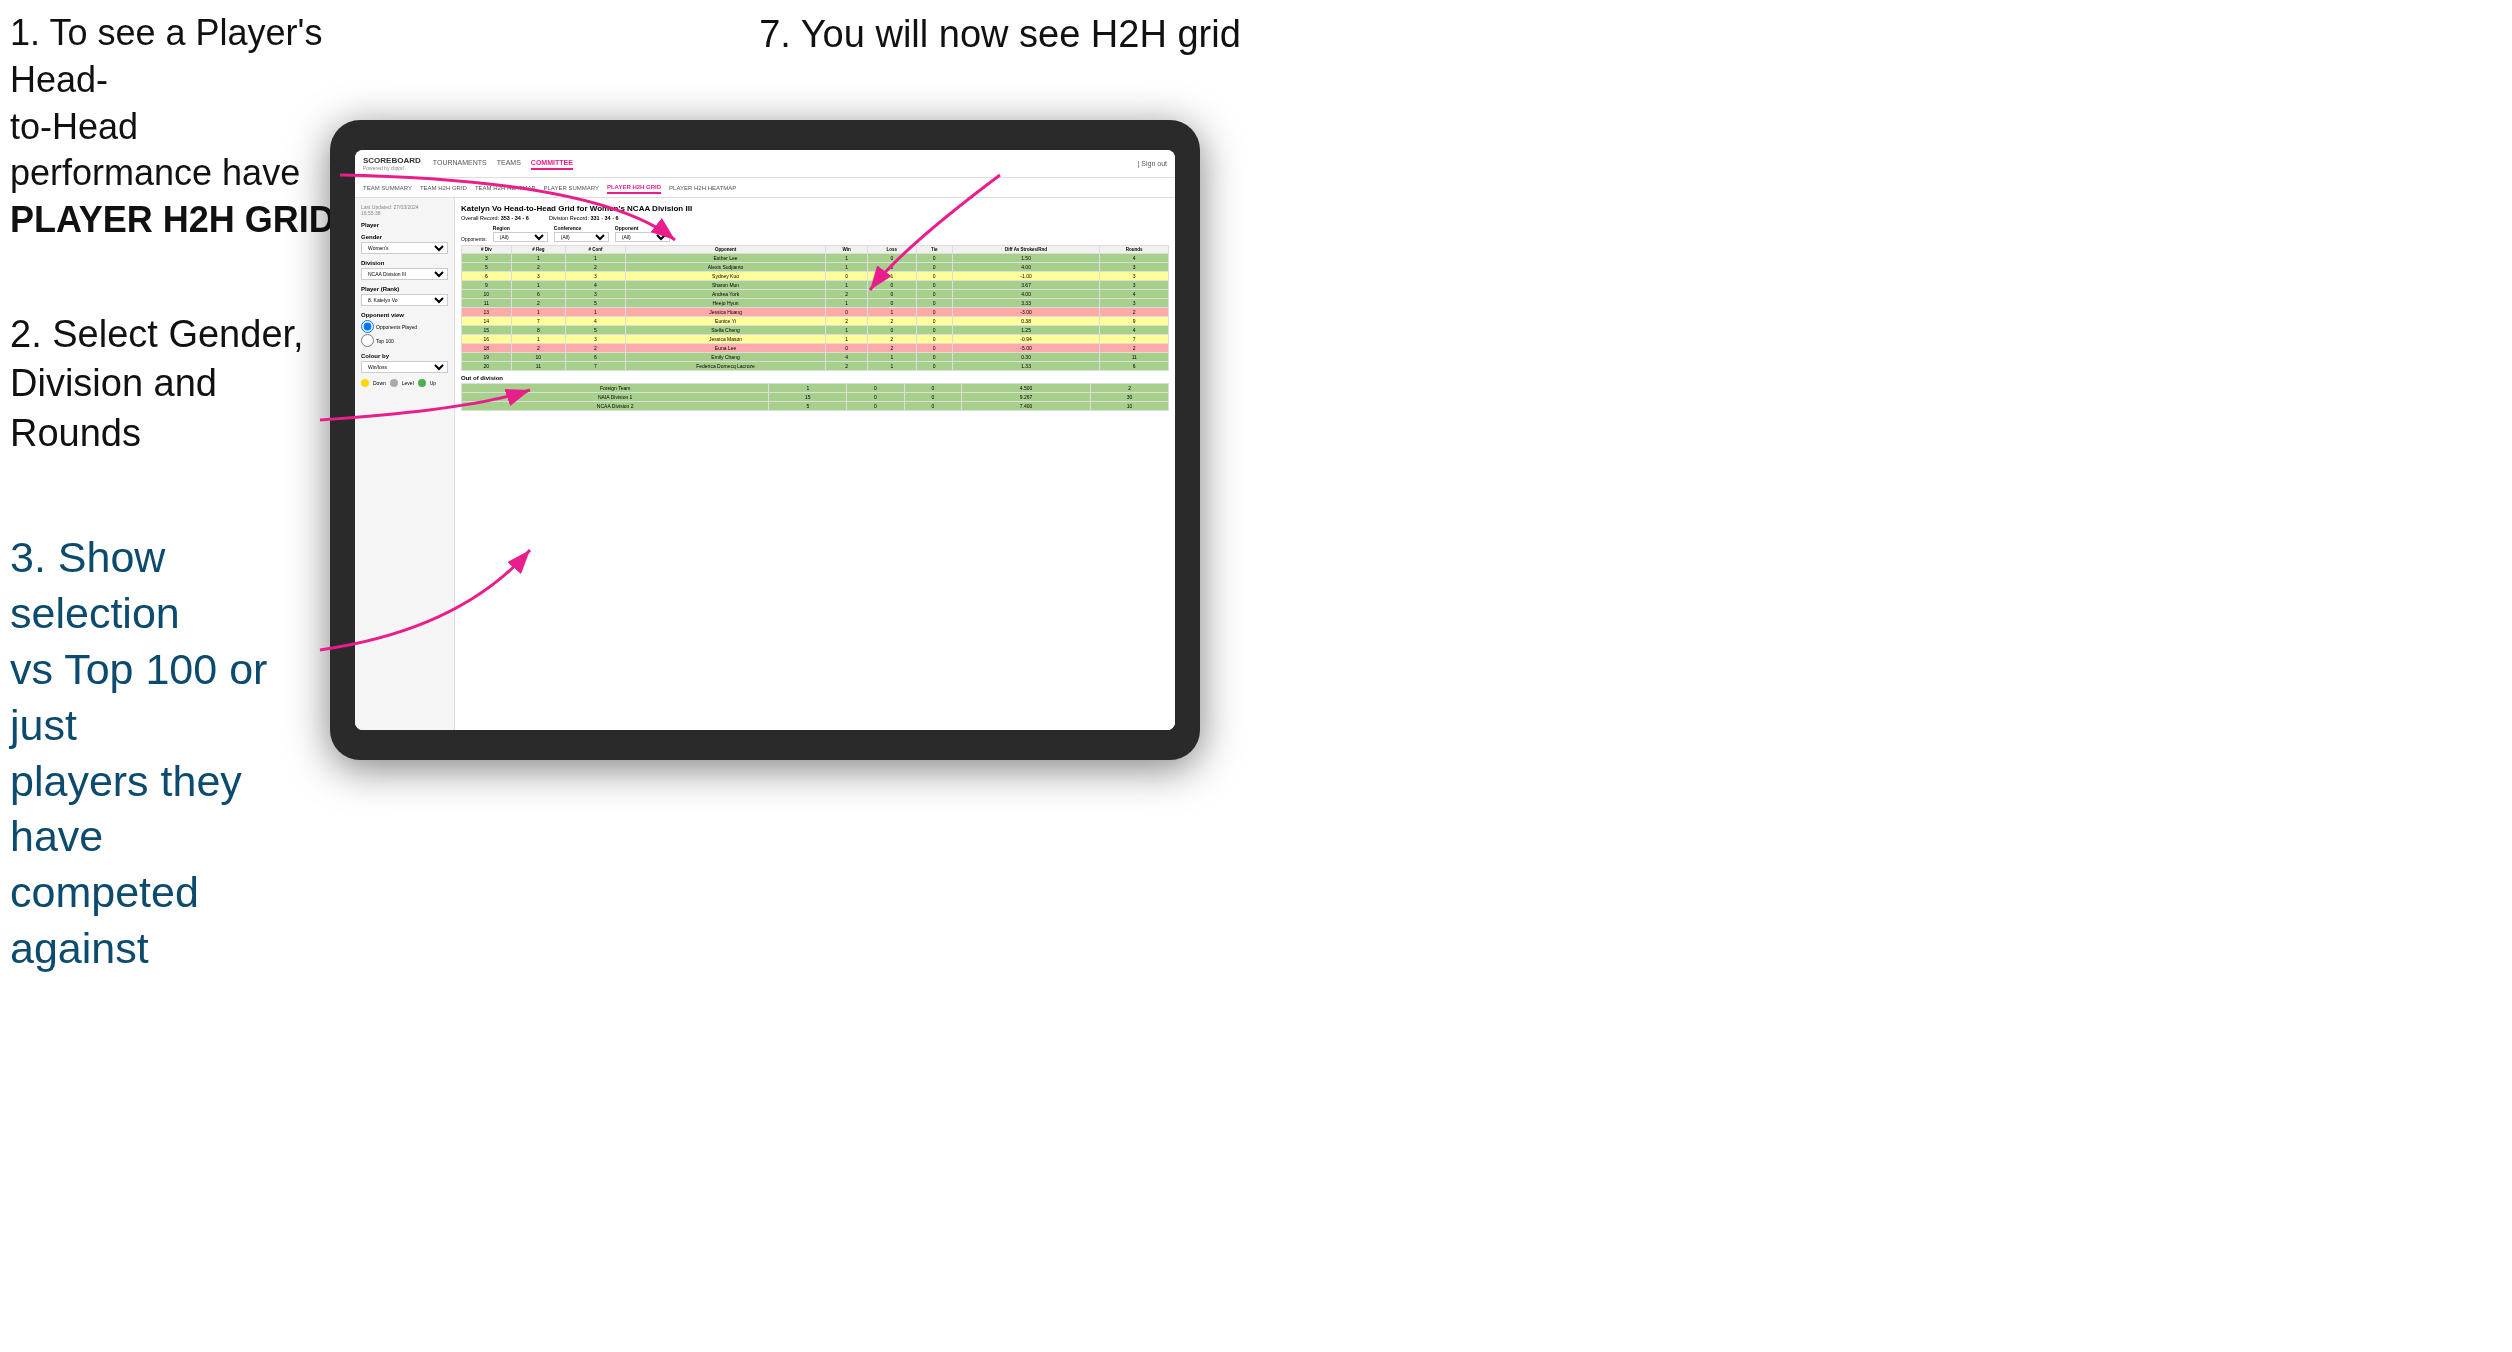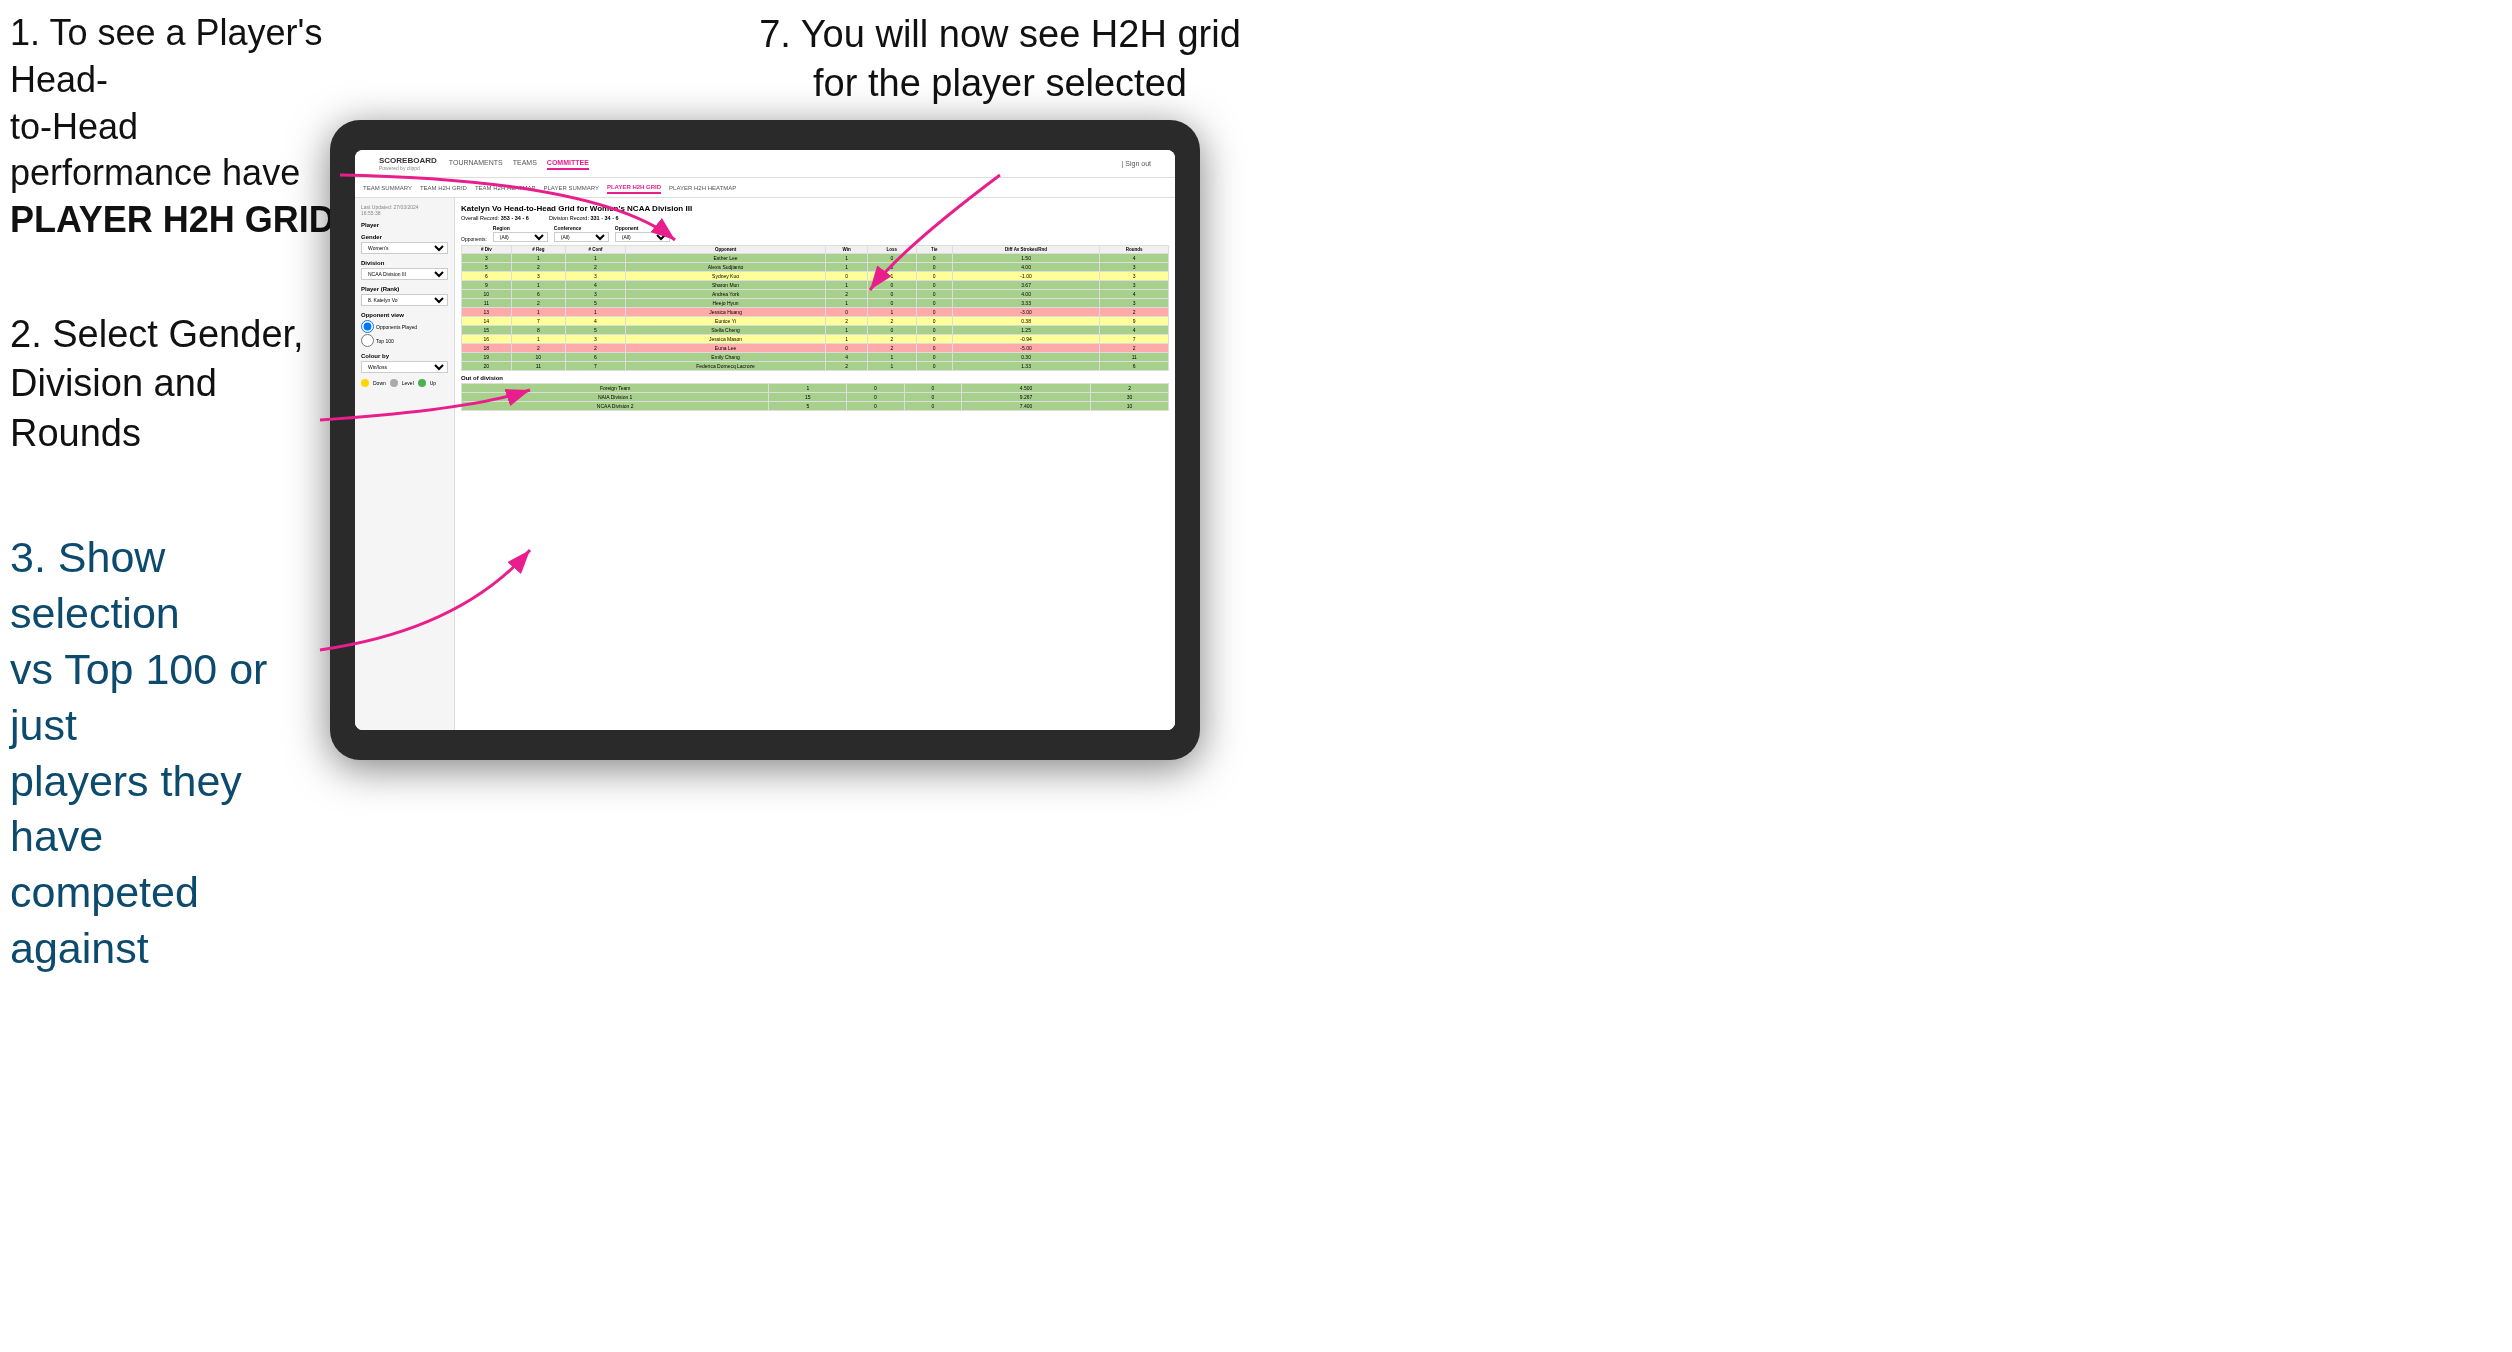--- a/index.html
+++ b/index.html
@@ -74,21 +74,21 @@
       overflow: hidden;
       position: relative;
     }
 
     
     .navbar {
       background: #fff;
       border-bottom: 1px solid #ddd;
       display: flex;
       align-items: center;
-      padding: 0 24px;
+      padding: 0 8px;
       height: 28px;
       justify-content: space-between;
     }
     .logo-area {
       display: flex;
       align-items: center;
       margin-right: 12px;
     }
     .logo-text {
       font-size: 8px;
@@ -299,21 +299,20 @@
 
 <div class="instruction-3-bottom">
   <span>3. Show selection</span><br>
   <span>vs Top 100 or just</span><br>
   <span>players they have</span><br>
   <span>competed against</span>
 </div>
 
 <div class="instruction-3-top">
   <span>7. You will now see H2H grid</span><br>
-  <span>for the player selected</span>
 </div>
 
 <div class="tablet-frame">
   <div class="tablet-screen">
 
     <div class="navbar">
       <div class="logo-area">
         <div>
           <div class="logo-text">SCOREBOARD</div>
           <div class="logo-sub">Powered by clippd</div>

